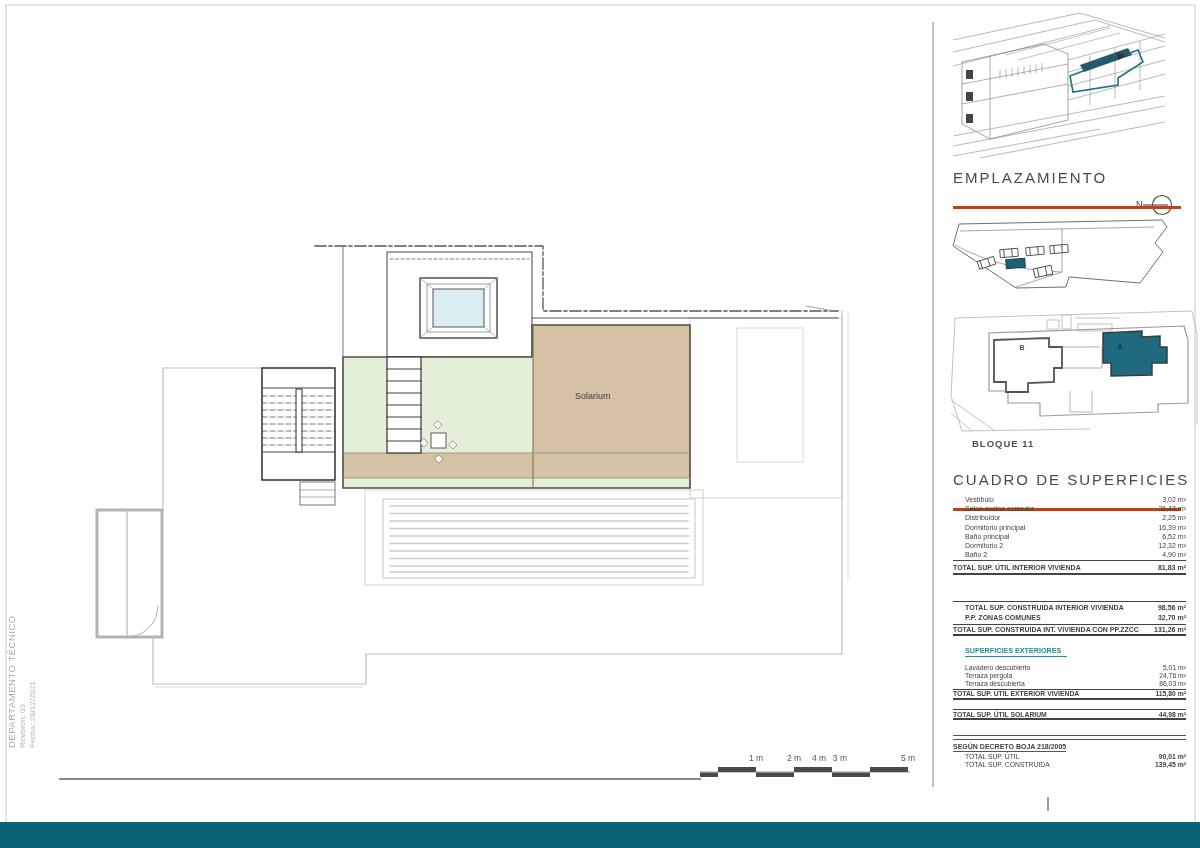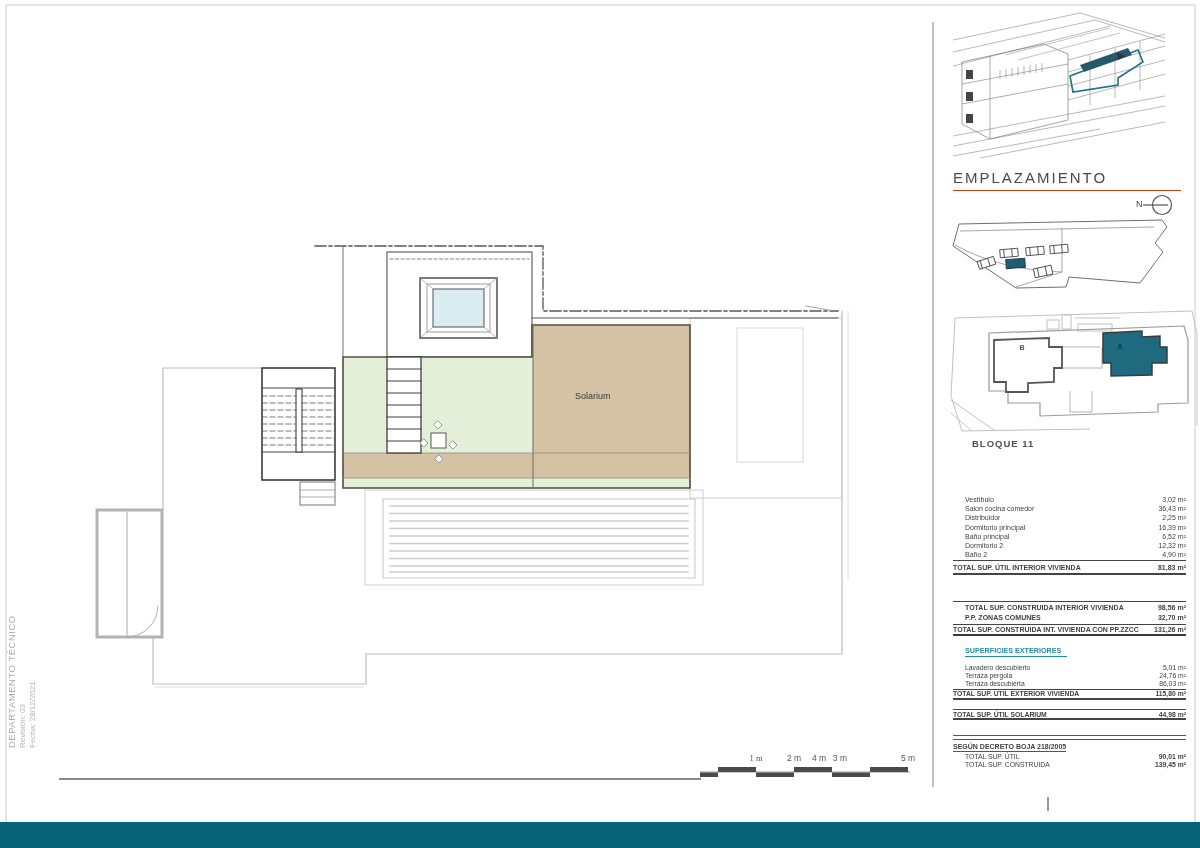--- a/index.html
+++ b/index.html
@@ -2,21 +2,21 @@
 <html><head>
 <meta charset="utf-8">
 <style>
   html,body{margin:0;padding:0;background:#ffffff;}
   body{font-family:"Liberation Sans", sans-serif;}
   #sheet{position:relative;width:1200px;height:848px;background:#fff;overflow:hidden;}
   #plan-svg{position:absolute;left:0;top:0;width:1200px;height:848px;}
   .abs{position:absolute;}
 
   
-  .section-title{position:absolute;width:228px;border-bottom:1px solid #c2410c;padding-bottom:4px;
+  .section-title{position:absolute;width:228px;border-bottom:3px solid #c2410c;padding-bottom:20px;
     font-size:15px;letter-spacing:2px;color:#4a4a4a;font-weight:400;white-space:nowrap;}
   #bloque{left:972px;top:438px;font-size:9.5px;font-weight:bold;letter-spacing:1px;color:#4f4f4f;}
 
   
   #solarium-label{left:575px;top:391px;width:90px;font-size:9px;color:#3a3a3a;}
   #north-label{left:1136px;top:199px;font-size:9px;color:#444;}
   .blk-label{font-size:7px;font-weight:bold;width:16px;text-align:center;}
   #label-b{left:1014px;top:344px;color:#555;}
   #label-a{left:1112px;top:343px;color:#0e3b49;}
 
@@ -221,20 +221,21 @@
 
   <span class="abs" id="north-label">N</span>
 
   <span class="abs blk-label" id="label-b">B</span>
   <span class="abs blk-label" id="label-a">A</span>
 
   <div class="section-title" style="left:953px;top:169px;">EMPLAZAMIENTO</div>
 
   <div class="abs" id="bloque">BLOQUE 11</div>
 
+  <div class="section-title" style="left:953px;top:471px;">CUADRO DE SUPERFICIES</div>
 
   <div class="tbl" id="t1" style="top:495px;">
       <div class="trow">
         <span class="tl">Vestíbulo</span>
         <span class="tv">3,02 m²</span>
       </div>
       <div class="trow">
         <span class="tl">Salon cocina comedor</span>
         <span class="tv">36,43 m²</span>
       </div>
@@ -317,21 +318,21 @@
           <span class="tl">TOTAL SUP. ÚTIL</span>
           <span class="tv">90,01 m²</span>
         </div>
         <div class="trow">
           <span class="tl">TOTAL SUP. CONSTRUIDA</span>
           <span class="tv">139,45 m²</span>
         </div>
       </div>
   </div>
 
-  <span class="scale-label" style="left:741px;font-family:Liberation Serif, serif;">1 m</span>
+  <span class="scale-label" style="left:741px;">1 m</span>
   <span class="scale-label" style="left:779px;">2 m</span>
   <span class="scale-label" style="left:817px;text-align:right;">3 m</span>
   <span class="scale-label" style="left:804px;">4 m</span>
   <span class="scale-label" style="left:893px;">5 m</span>
 
   <div class="abs" id="side-note">
     <div class="n1">DEPARTAMENTO TÉCNICO</div>
     <div class="n2">Revisión: 03</div>
     <div class="n2">Fecha: 28/12/2021</div>
   </div>

